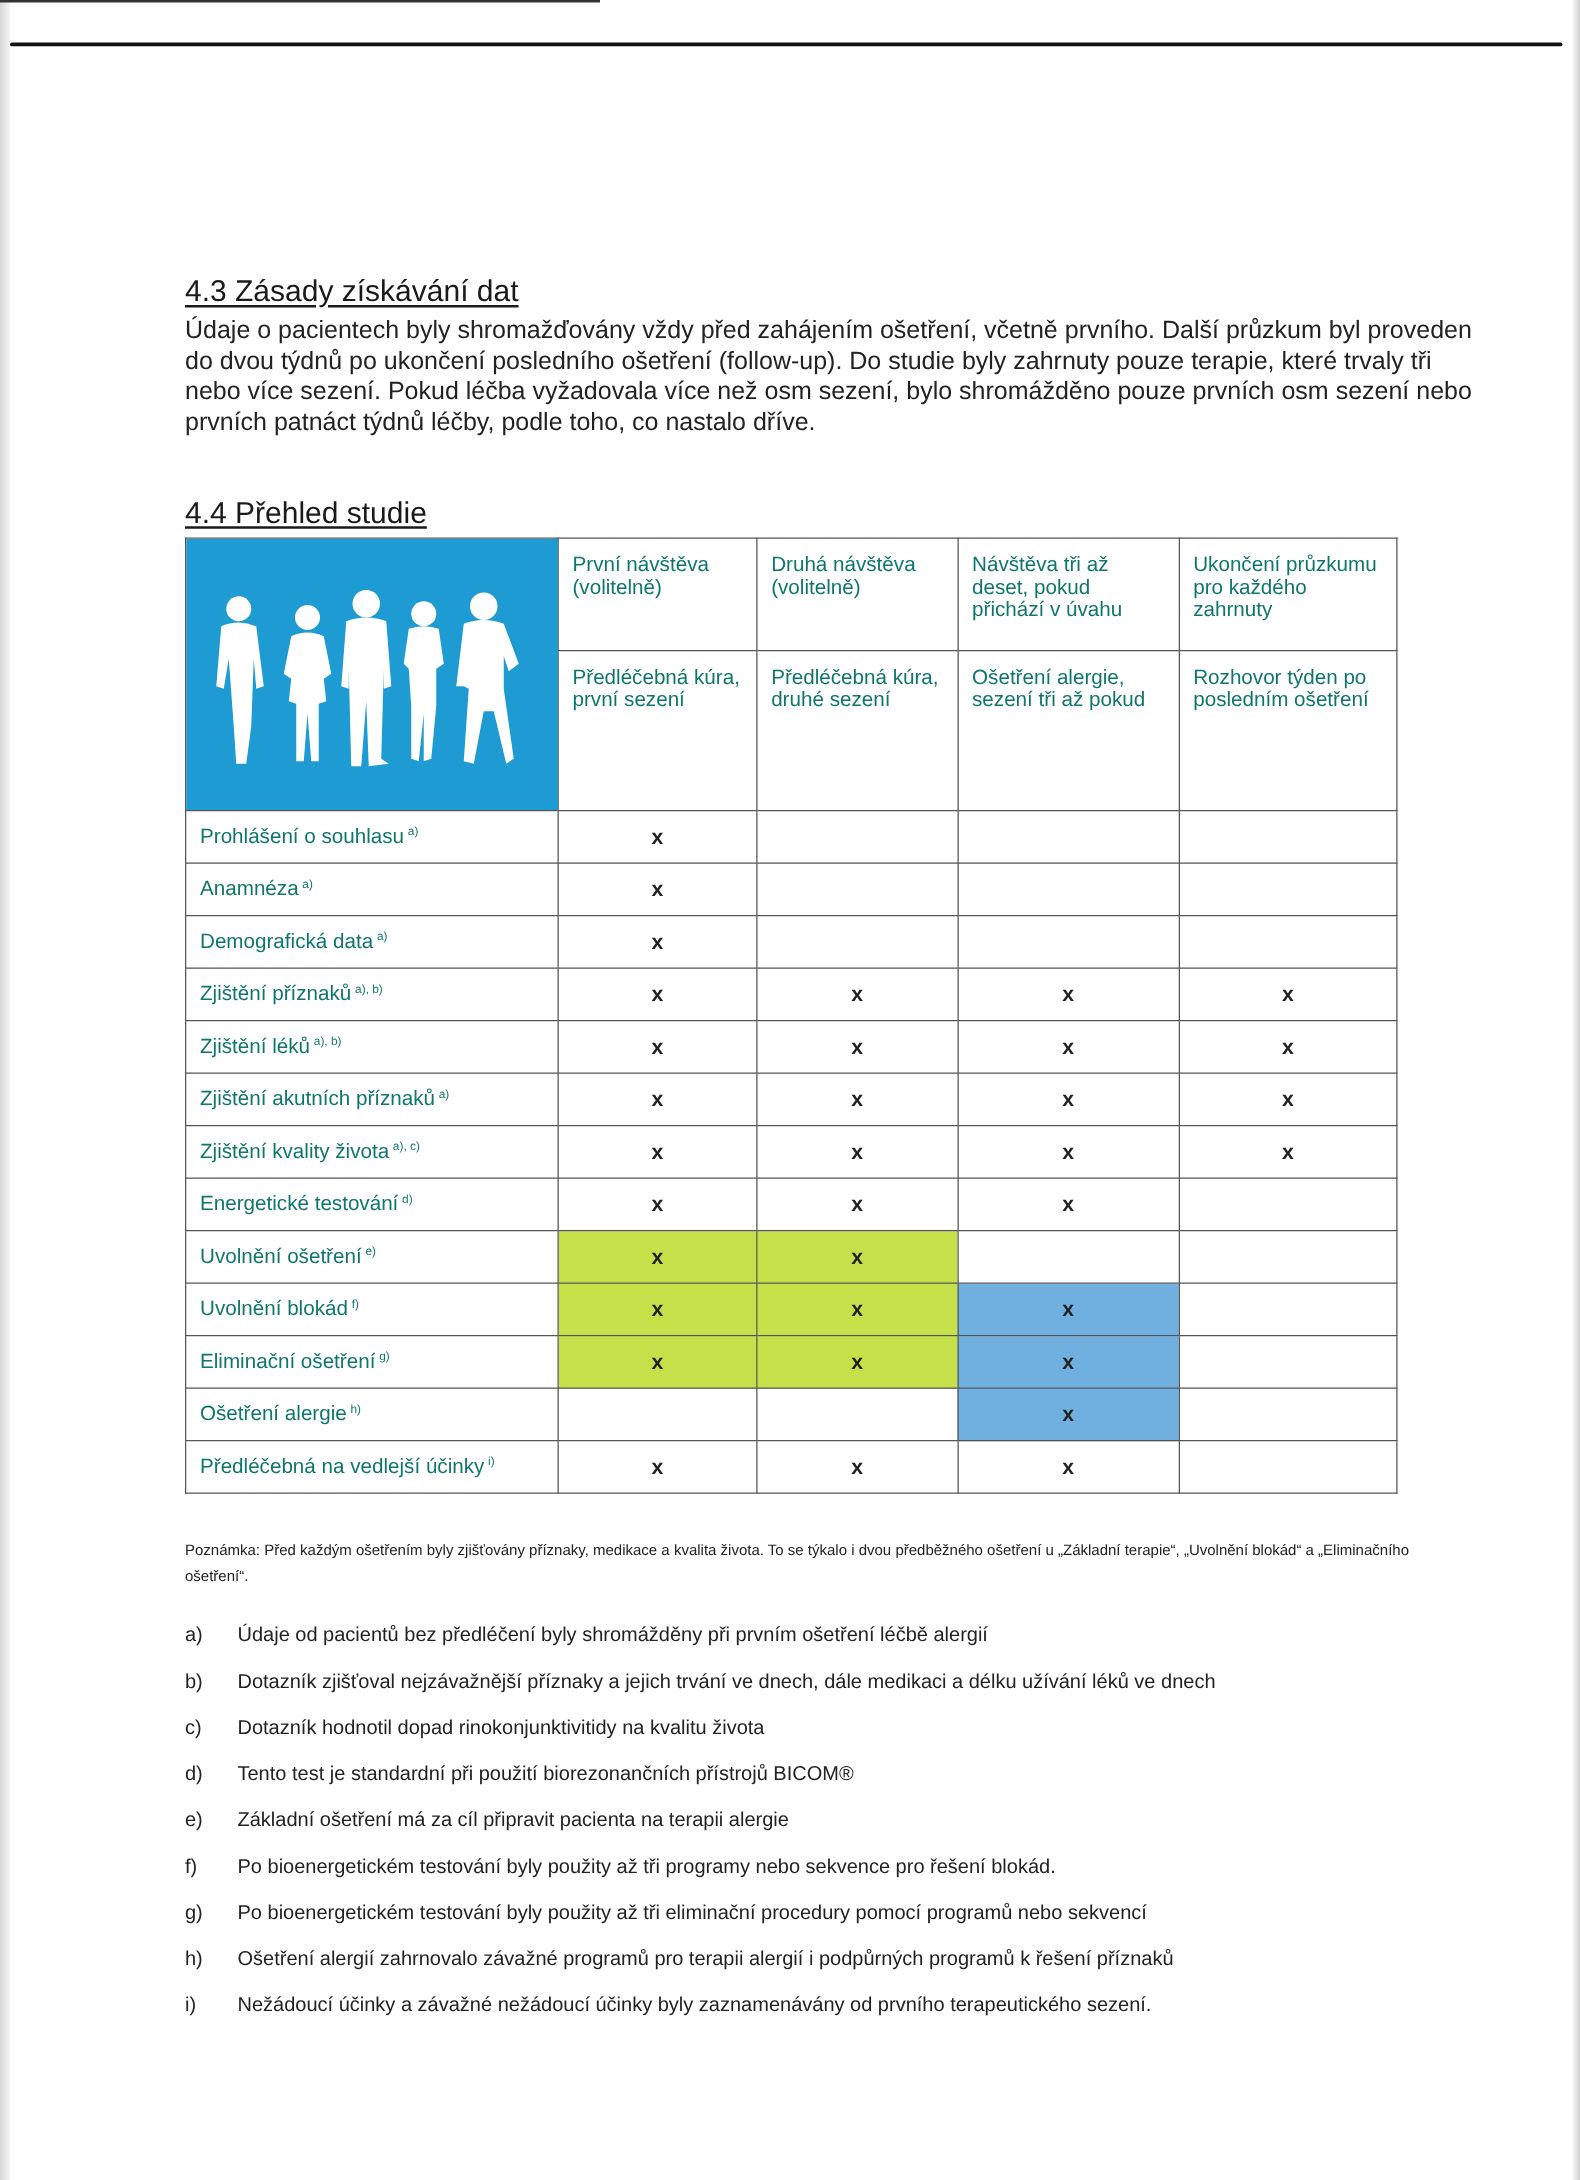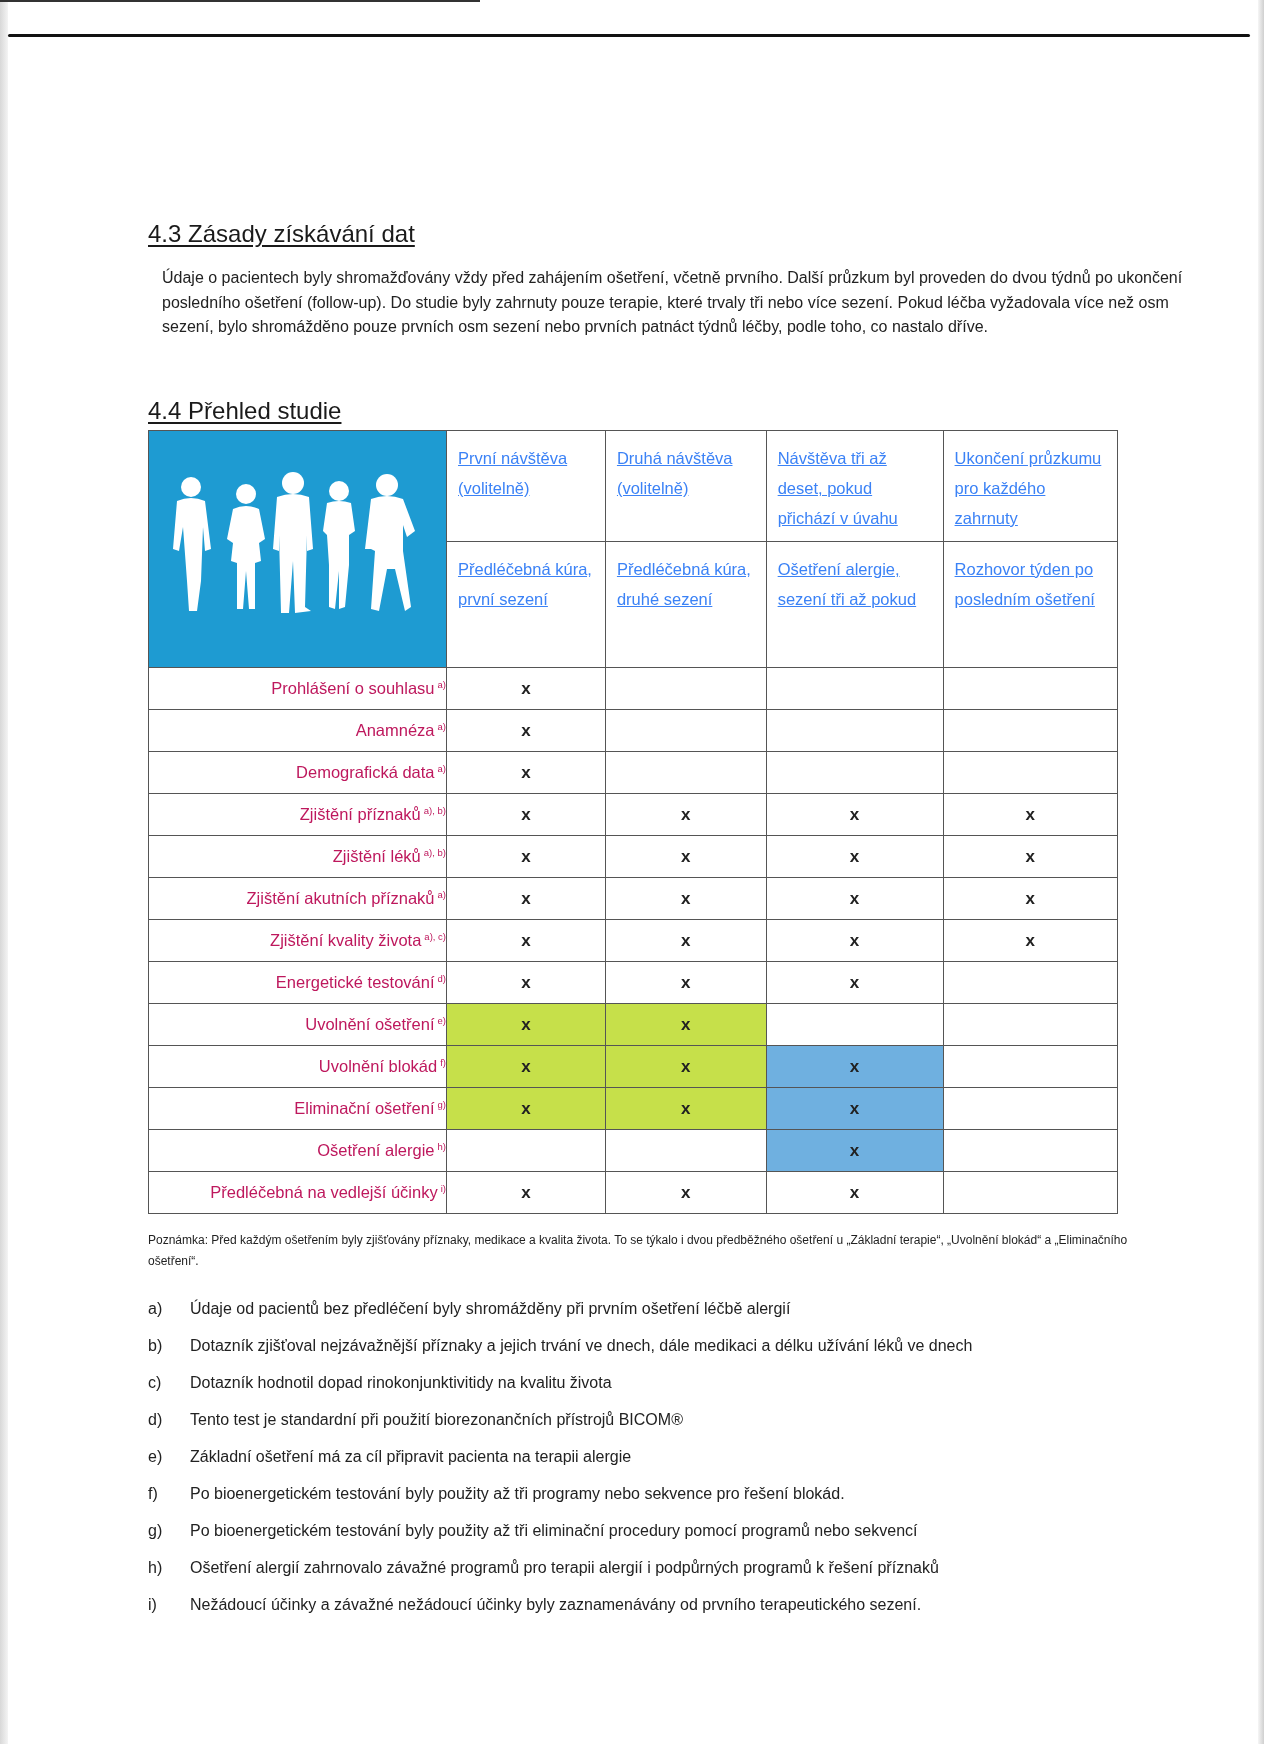--- a/index.html
+++ b/index.html
@@ -28,42 +28,42 @@
   }
   .section-title {
     position: absolute; left: 148px;
     font-size: 24px; text-decoration: underline; text-underline-offset: 3px;
     color: #1a1a1a; margin: 0; font-weight: normal;
   }
   #s43-title { top: 220px; }
   #s44-title { top: 386px; margin-top: 11px; }
   .para {
     position: absolute; left: 148px; width: 1040px;
-    font-size: 16px; line-height: 24.5px; margin: 14px; color: #222;
+    font-size: 20px; line-height: 24.5px; margin: 0; color: #222;
   }
   #s43-body { top: 252px; }
 
   table.study {
     position: absolute; left: 148px; top: 430px;
     width: 970px; border-collapse: collapse;
     font-size: 16.5px;
   }
   table.study td {
     border: 1px solid #555;
     padding: 0;
     vertical-align: top;
   }
   .img-cell {
     width: 297px; background: #1e9bd2; padding: 0 !important;
     position: relative;
   }
-  .head-cell { padding: 12px 10px 8px 11px !important; line-height: 30px; color: #3b82f6; text-decoration: underline; }
+  .head-cell { padding: 12px 10px 8px 11px !important; line-height: 18px; color: #0f766e; }
   .head-top { height: 67px; }
   .head-bot { height: 105px; }
-  .row-label { padding: 0 0 0 11px !important; height: 41px; vertical-align: middle !important; color: #be185d; text-align: right; }
+  .row-label { padding: 0 0 0 11px !important; height: 41px; vertical-align: middle !important; color: #0f766e; }
   .row-label sup { font-size: 9.5px; vertical-align: 6px; margin-left: 3px; }
   .mark { text-align: center; vertical-align: middle !important; font-size: 17px; font-weight: bold; color: #222; }
   .green { background: #c6e04a; }
   .blue  { background: #6fb0e0; }
 
   .note {
     position: absolute; left: 148px; top: 1230px; width: 1010px;
     font-size: 12px; line-height: 21px; color: #222; margin: 0;
   }
   .footnotes { position: absolute; left: 148px; top: 1300px; width: 1060px; margin: 0; padding: 0; list-style: none; }

